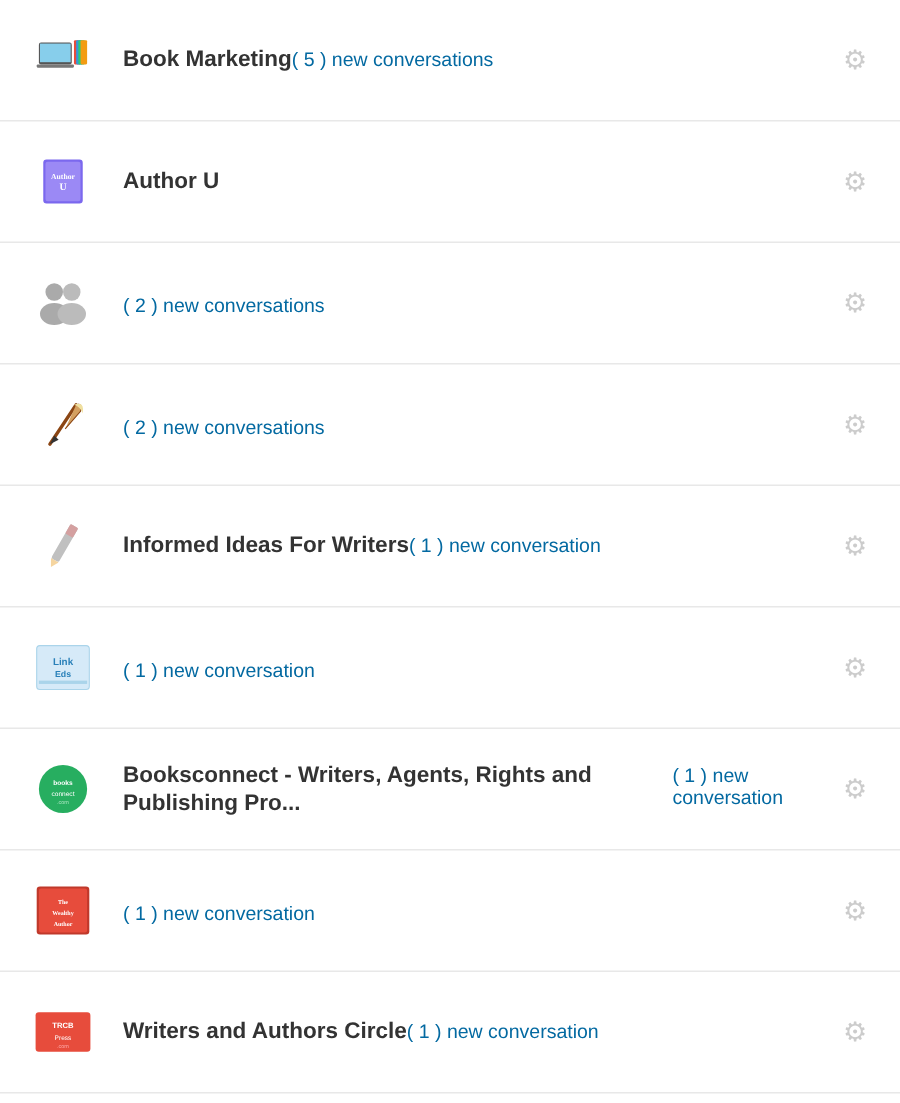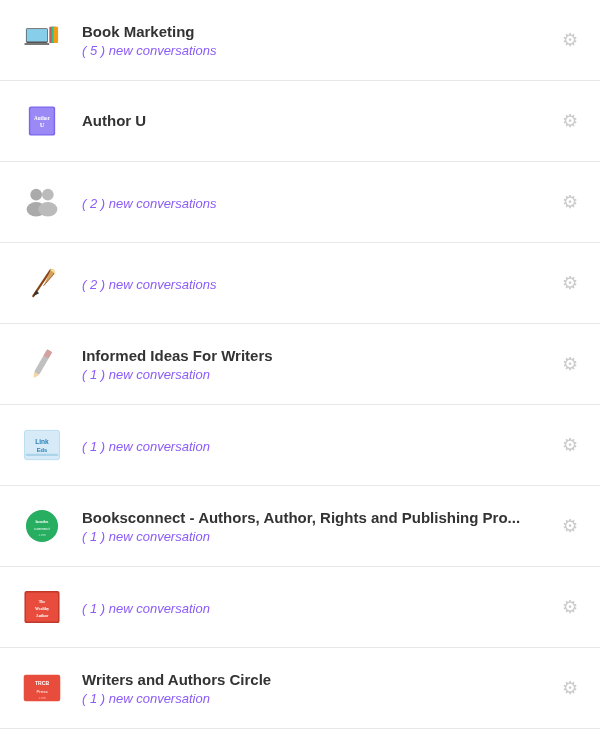--- a/index.html
+++ b/index.html
@@ -31,35 +31,34 @@
     }
 
     .avatar svg {
       width: 38px;
       height: 38px;
     }
 
     .content {
       flex: 1;
       display: flex;
-      flex-direction: column;
+      flex-direction: row;
     }
 
     .group-name {
       font-size: 15px;
       font-weight: 600;
       color: #333;
       line-height: 1.3;
     }
 
     .new-conversations {
       font-size: 13px;
-      color: #8b5cf6;
+      color: #0369a1;
       margin-top: 2px;
-      font-style: italic;
     }
 
     .gear-btn {
       width: 28px;
       height: 28px;
       display: flex;
       align-items: center;
       justify-content: center;
       color: #ccc;
       flex-shrink: 0;
@@ -189,21 +188,21 @@
 <div class="list-item">
   <div class="avatar">
     <svg viewBox="0 0 52 52" xmlns="http://www.w3.org/2000/svg">
       <circle cx="26" cy="26" r="22" fill="#27ae60"></circle>
       <text x="26" y="22" text-anchor="middle" fill="white" font-size="6" font-weight="bold" font-family="Arial">books</text>
       <text x="26" y="32" text-anchor="middle" fill="white" font-size="6" font-family="Arial">connect</text>
       <text x="26" y="40" text-anchor="middle" fill="#a8e6c0" font-size="5" font-family="Arial">.com</text>
     </svg>
   </div>
   <div class="content">
-    <span class="group-name">Booksconnect - Authors, Author, Rights and Publishing Pro...</span>
+    <span class="group-name">Booksconnect - Writers, Agents, Rights and Publishing Pro...</span>
     <span class="new-conversations">( 1 ) new conversation</span>
   </div>
   <div class="gear-btn">
     <span class="gear-icon">⚙</span>
   </div>
 </div>
 
 <div class="list-item">
   <div class="avatar">
     <svg viewBox="0 0 52 52" xmlns="http://www.w3.org/2000/svg">

